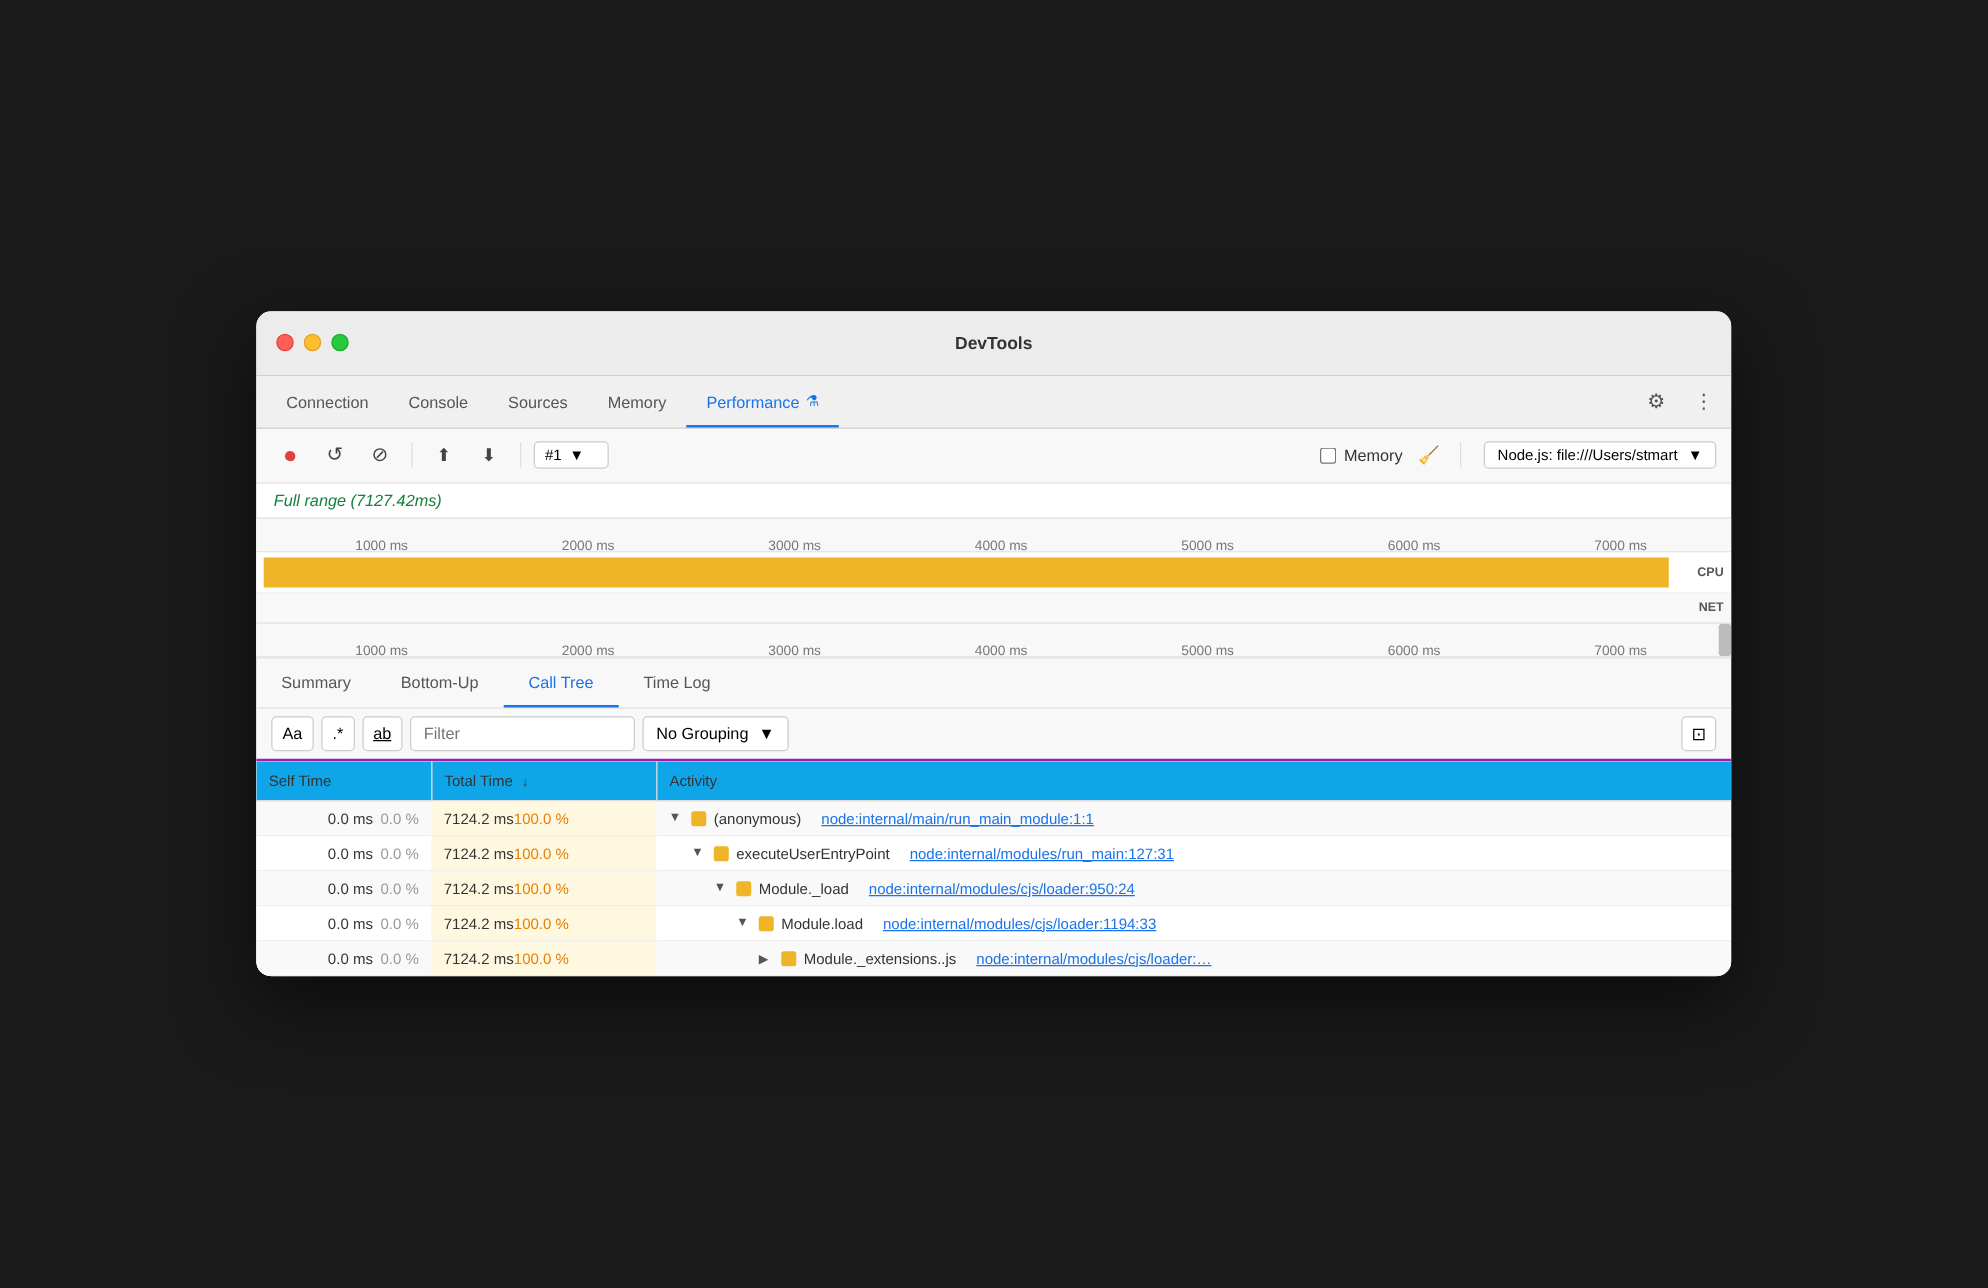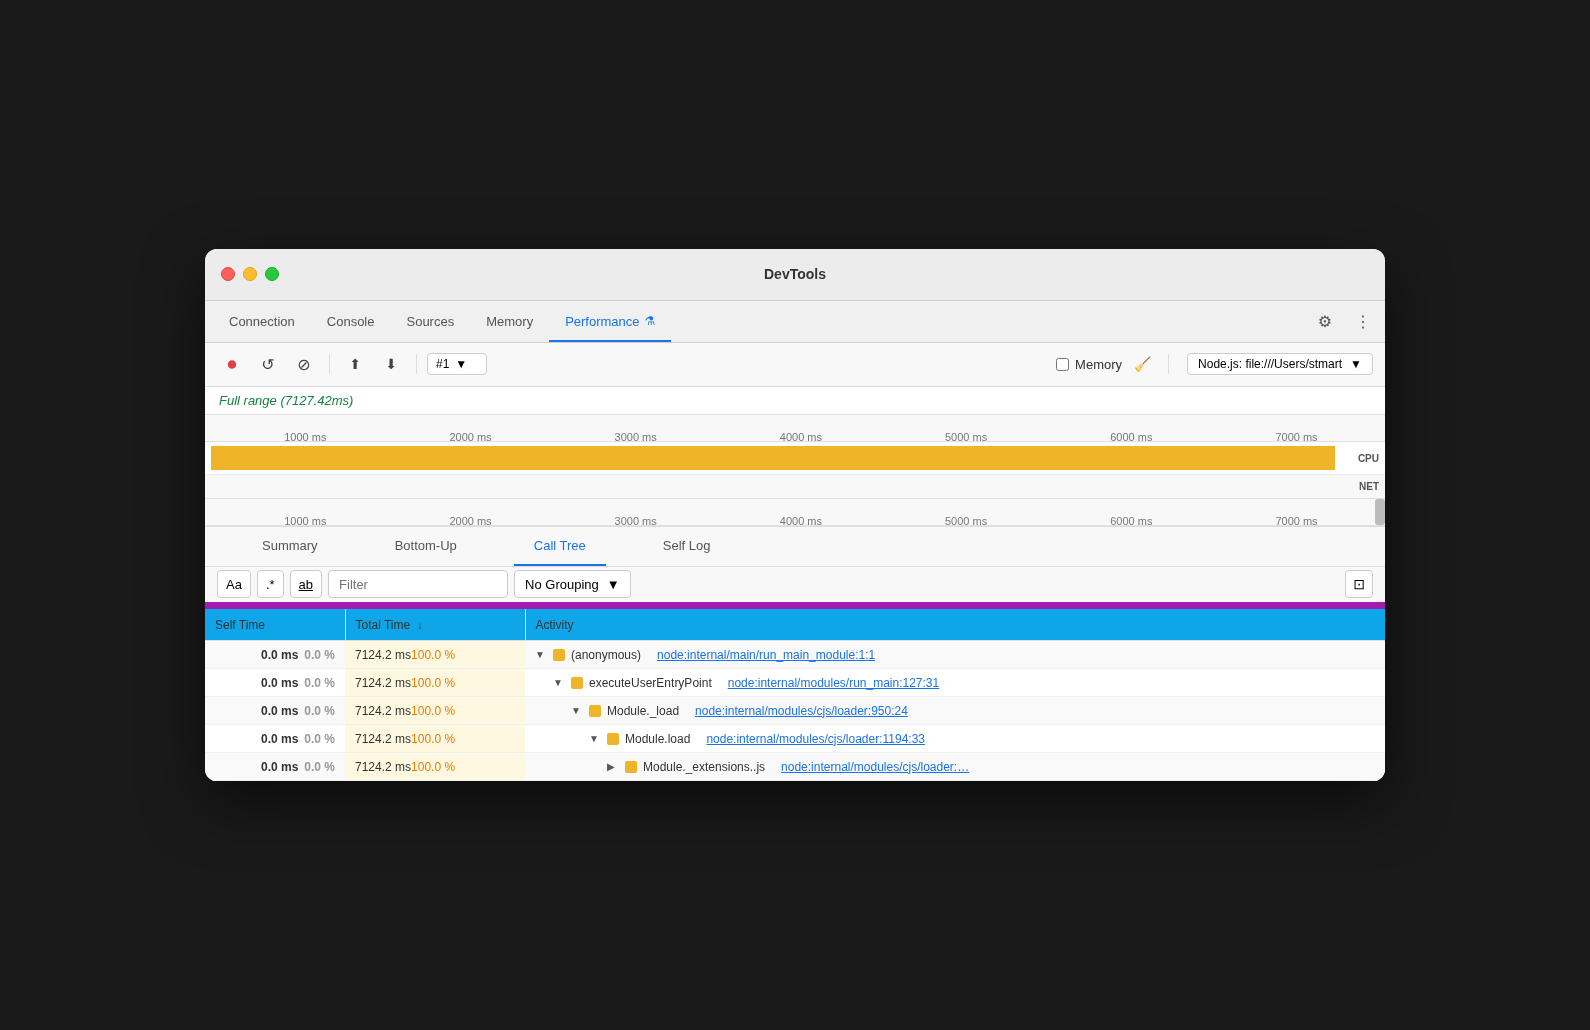--- a/index.html
+++ b/index.html
@@ -250,34 +250,33 @@
       border-bottom: 1px solid #ddd;
     }
     .btab {
       padding: 0 20px;
       display: flex;
       align-items: center;
       font-size: 13px;
       color: #555;
       cursor: pointer;
       border-bottom: 2px solid transparent;
-      margin-left: 37px;
     }
     .btab.active {
       color: #1a73e8;
       border-bottom-color: #1a73e8;
       font-weight: 500;
     }
     
     .filter-bar {
       background: #f8f8f8;
       height: 42px;
       display: flex;
       align-items: center;
-      border-bottom: 7px solid #a21caf;
+      border-bottom: 2px solid #a21caf;
       padding: 0 12px;
       gap: 6px;
     }
     .filter-btn {
       height: 28px;
       padding: 0 8px;
       border: 1px solid #ccc;
       border-radius: 4px;
       background: #fff;
       font-size: 13px;
@@ -347,21 +346,21 @@
       height: 28px;
       border-bottom: 1px solid #efefef;
     }
     .data-table tbody tr:nth-child(odd) { background: #f9f9f9; }
     .data-table tbody tr:nth-child(even) { background: #fff; }
     .data-table td {
       padding: 0 10px;
       vertical-align: middle;
       white-space: nowrap;
     }
-    .col-self-time { width: 140px; text-align: right; font-weight: bold; }
+    .col-self-time { width: 140px; text-align: right; }
     .col-total-time { width: 180px; }
     .col-activity { }
     .self-time-val { color: #333; }
     .self-time-pct { color: #999; margin-left: 6px; }
     .total-time-val { color: #333; }
     .total-time-pct { color: #e67e00; font-weight: 500; }
     .activity-cell {
       display: flex;
       align-items: center;
       gap: 6px;
@@ -500,21 +499,21 @@
     <div class="btab">
       <span>Summary</span>
     </div>
     <div class="btab">
       <span>Bottom-Up</span>
     </div>
     <div class="btab active">
       <span>Call Tree</span>
     </div>
     <div class="btab">
-      <span>Self Log</span>
+      <span>Time Log</span>
     </div>
   </div>
 
   <div class="filter-bar">
     <button class="filter-btn">
       <span>Aa</span>
     </button>
     <button class="filter-btn">
       <span>.*</span>
     </button>

